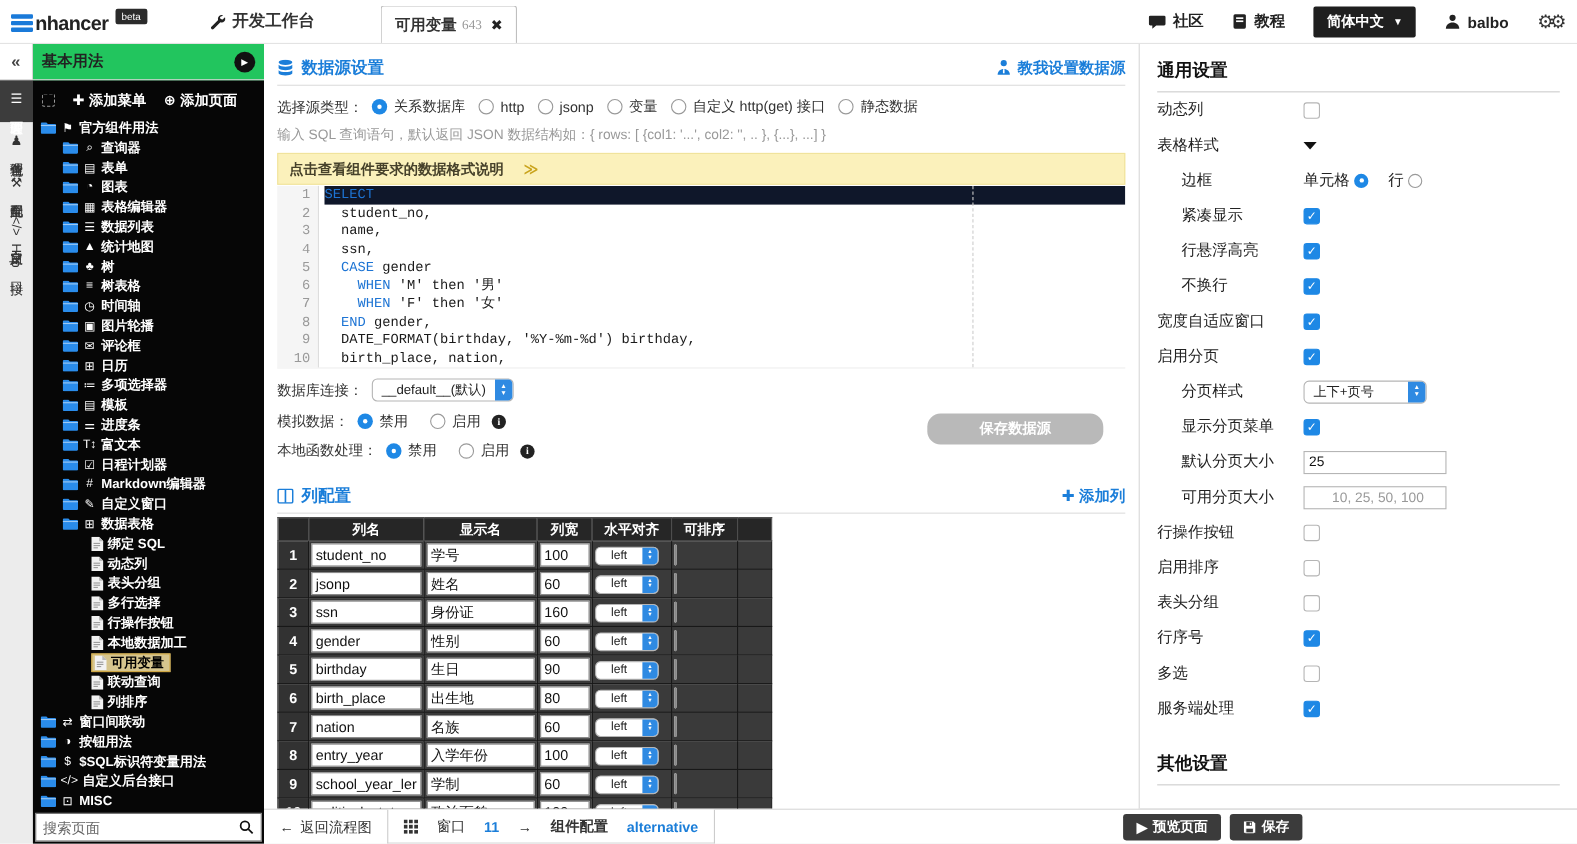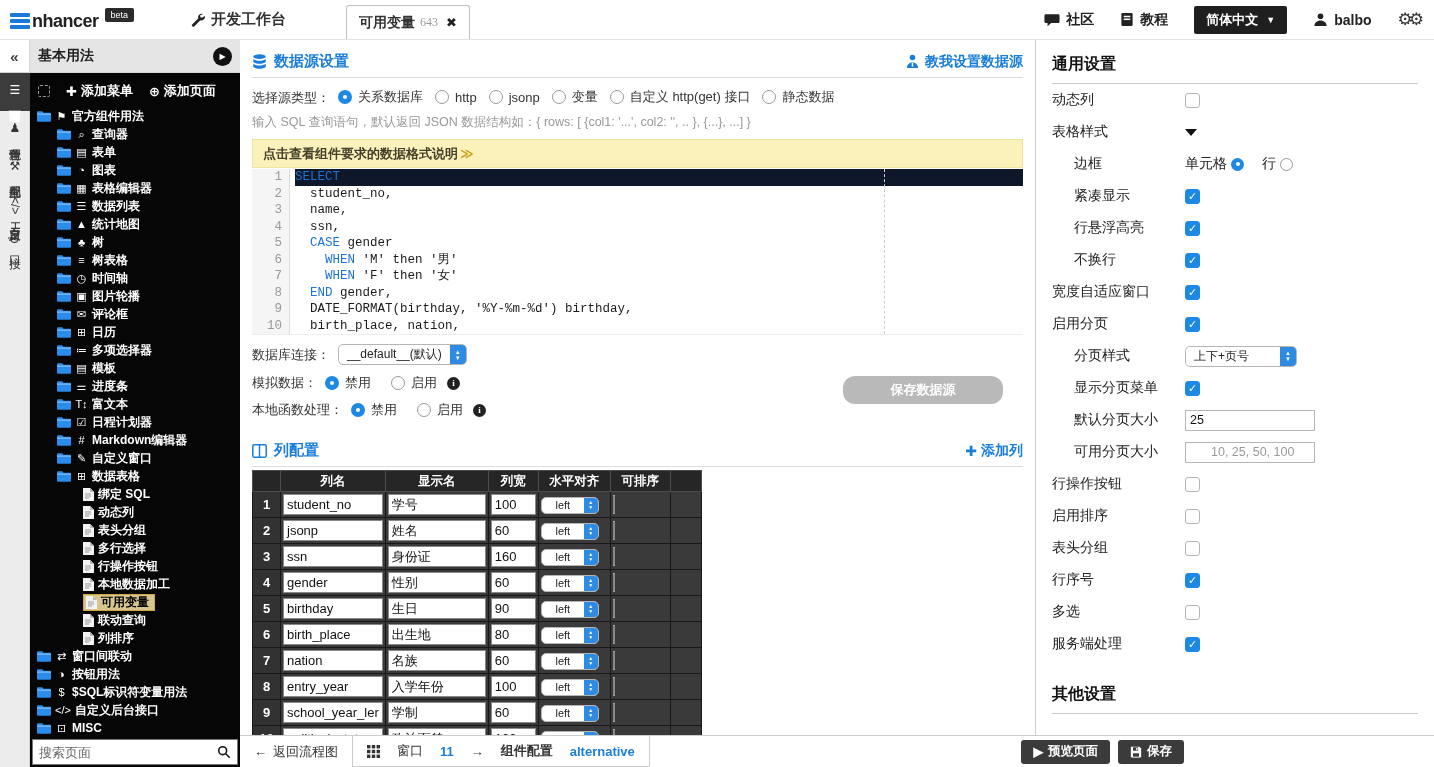--- a/index.html
+++ b/index.html
@@ -30,21 +30,21 @@
 
   
   .vstrip { width:30px; background:#ececec; border-right:1px solid #d5d5d5; display:flex; flex-direction:column; flex:0 0 30px; }
   .collapse-btn { height:33px; background:#fff; border-bottom:1px solid #d5d5d5; display:flex; align-items:center; justify-content:center; font-size:15px; font-weight:bold; color:#444; cursor:pointer; }
   .vtab { writing-mode:vertical-rl; text-orientation:mixed; font-size:12px; color:#333; padding:10px 0; display:flex; align-items:center; gap:4px; justify-content:center; cursor:pointer; line-height:30px; }
   .vtab .vicon { font-size:12px; }
   .vtab.active { background:#3c3c3c; color:#fff; }
 
   
   .sb { width:210px; flex:0 0 210px; display:flex; flex-direction:column; background:#060606; }
-  .sb-title { height:33px; background:#e5e5e5; border-bottom:1px solid #d5d5d5; display:flex; align-items:center; padding:0 8px; }
+  .sb-title { height:33px; background:#22c55e; border-bottom:1px solid #d5d5d5; display:flex; align-items:center; padding:0 8px; }
   .sb-title .tt { font-size:14px; font-weight:bold; color:#222; }
   .playbtn { margin-left:auto; width:19px; height:19px; border-radius:50%; background:#111; color:#fff; display:flex; align-items:center; justify-content:center; font-size:8px; cursor:pointer; }
   .tree { flex:1; overflow:hidden; padding-top:4px; position:relative; }
   .addrow { display:flex; align-items:center; gap:16px; color:#fff; font-size:13px; font-weight:bold; padding:5px 6px 7px 8px; }
   .dashsq { width:12px; height:12px; border:1px dashed #9a9a9a; border-radius:2px; }
   .addbtn { display:flex; align-items:center; gap:4px; cursor:pointer; }
   .trow { height:18px; display:flex; align-items:center; gap:4px; color:#fff; font-size:12px; font-weight:bold; white-space:nowrap; cursor:pointer; }
   .trow .glyph { color:#fff; font-size:11px; min-width:13px; text-align:center; font-weight:normal; }
   .trow.lvl0 { padding-left:7px; }
   .trow.lvl1 { padding-left:27px; }
@@ -65,21 +65,21 @@
   .sec-hd { height:32px; display:flex; align-items:center; border-bottom:1px solid #ddd; }
   .sec-hd .st { display:flex; align-items:center; gap:7px; color:#1b7ed9; font-size:15px; font-weight:bold; }
   .sec-hd .right-link { margin-left:auto; display:flex; align-items:center; gap:6px; color:#1b7ed9; font-size:14px; font-weight:bold; cursor:pointer; }
   .srcrow { display:flex; align-items:center; gap:8px; margin-top:10px; font-size:13px; color:#333; flex-wrap:nowrap; }
   .srcrow .lab { color:#333; }
   .rdo { display:inline-flex; align-items:center; gap:6px; margin-right:12px; cursor:pointer; }
   .rc { width:14px; height:14px; border-radius:50%; border:1px solid #9a9a9a; background:#fff; flex:0 0 14px; }
   .rc.on { border:none; background:#1e88e5; position:relative; }
   .rc.on::after { content:""; position:absolute; left:5px; top:5px; width:4px; height:4px; background:#fff; border-radius:50%; }
   .hint { font-size:12.5px; color:#999; margin:7px 0 8px 0; }
-  .banner { background:#fbf1bb; border:1px solid #f0e39c; height:29px; display:flex; align-items:center; padding:0 10px; font-size:13px; font-weight:bold; color:#46412a; gap:2px; }
+  .banner { background:#fbf1bb; border:1px solid #f0e39c; height:29px; display:flex; align-items:center; padding:0 10px; font-size:13px; font-weight:bold; color:#46412a; gap:18px; }
   .banner .chev { color:#c9a31c; font-weight:bold; }
 
   .codewrap { display:flex; margin-top:1px; height:166px; position:relative; border-bottom:1px solid #eee; }
   .gutter { width:38px; background:#f5f5f5; border-right:1px solid #ddd; color:#999; font:12.5px/16.5px "Liberation Mono","DejaVu Sans Mono",monospace; text-align:right; padding-right:7px; flex:0 0 38px; }
   .codearea { flex:1; font:12.5px/16.5px "Liberation Mono","DejaVu Sans Mono",monospace; color:#1a1a1a; padding-left:5px; position:relative; white-space:pre; overflow:hidden; }
   .codearea::after { content:""; position:absolute; top:0; bottom:0; left:594px; border-left:1px dashed #ccc; }
   .cl { height:16.5px; }
   .cl.hl { background:#0f172a; }
   .kw { color:#1d74d4; }
 

